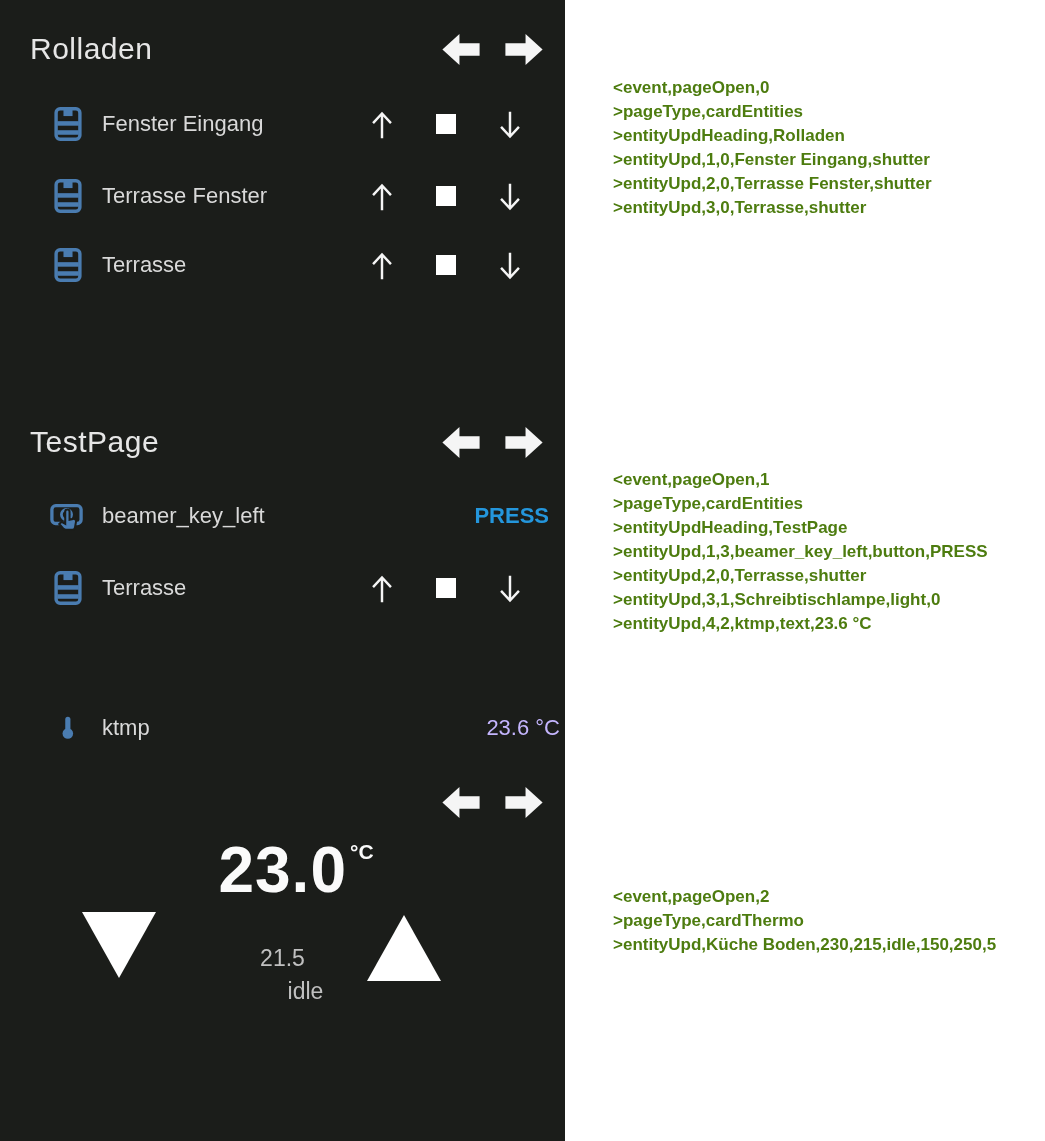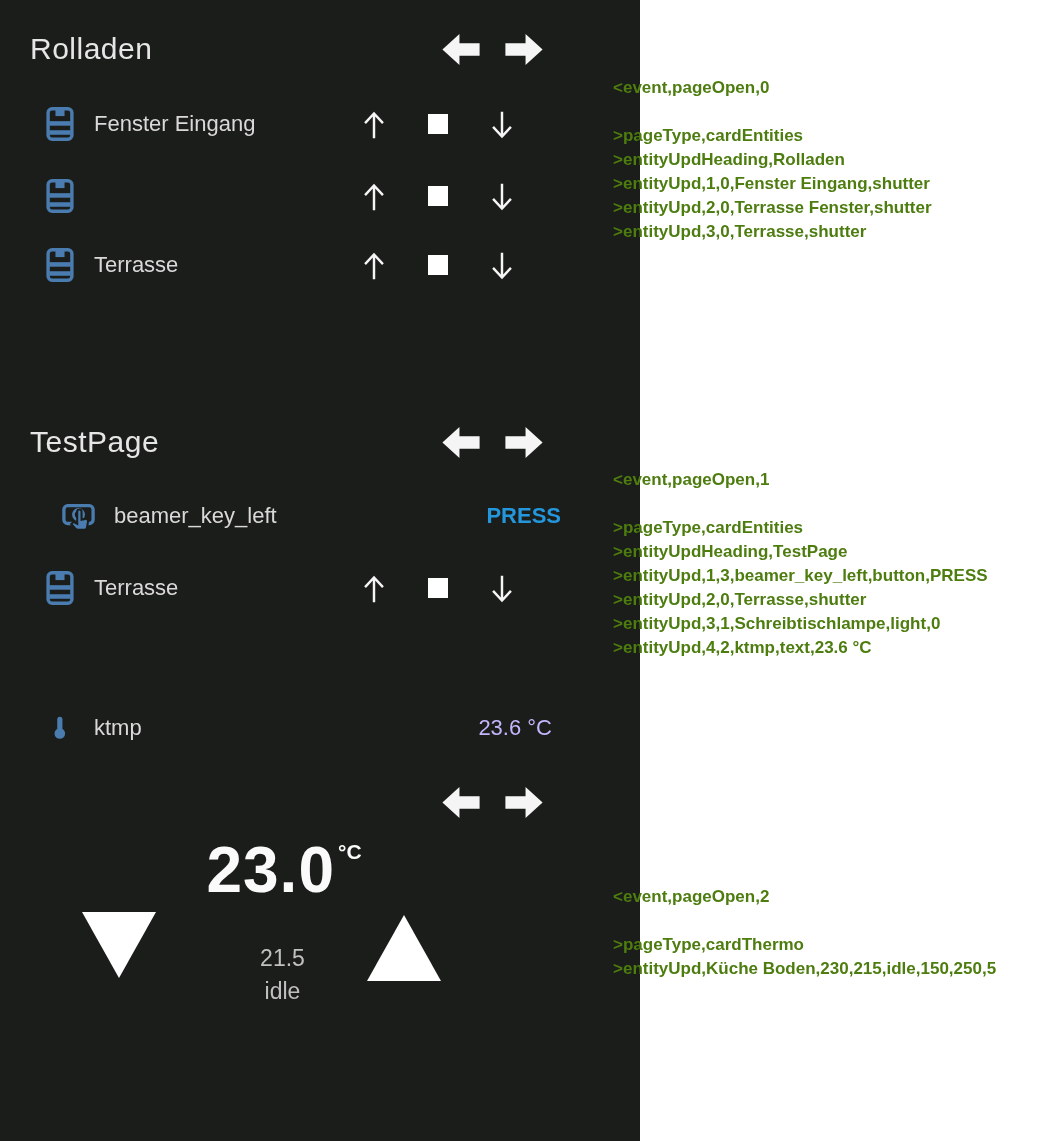--- a/index.html
+++ b/index.html
@@ -1,55 +1,55 @@
 <!DOCTYPE html>
 <html><head>
 <meta charset="utf-8">
 <style>
   html,body{margin:0;padding:0;}
   body{
     width:1045px;height:1141px;position:relative;background:#ffffff;
     font-family:"Liberation Sans",sans-serif;overflow:hidden;
   }
   
-  .device-col{position:absolute;left:0;top:0;width:640px;height:1141px;background:#1b1d1a;}
+  .device-col{position:absolute;left:0;top:0;width:565px;height:1141px;background:#1b1d1a;}
   .panel{position:absolute;left:0;width:565px;}
   .panel-title{position:absolute;left:30px;font-size:30px;color:#e6e6e6;letter-spacing:.5px;}
   .nav-arrow{position:absolute;width:38px;height:31px;cursor:pointer;}
   .nav-arrow svg{display:block;width:100%;height:100%;}
   .nav-arrow polygon{fill:#f5f5f5;}
-  .entity-row{position:absolute;left:0;width:565px;height:36px;text-decoration:underline;}
+  .entity-row{position:absolute;left:8px;width:565px;height:36px;text-decoration:underline;}
   .entity-icon{position:absolute;top:1px;}
   .entity-icon svg{display:block;}
   .icon-stroke{stroke:#4a7cb0;fill:none;}
   .icon-fill{fill:#4a7cb0;}
   .entity-label{position:absolute;left:94px;top:0;line-height:36px;font-size:22px;color:#d9d9d9;white-space:nowrap;}
   .ctl-up,.ctl-down{position:absolute;top:3px;width:28px;height:32px;cursor:pointer;}
   .ctl-up{left:360px;}
   .ctl-down{left:488px;}
   .ctl-up svg,.ctl-down svg{display:block;width:100%;height:100%;}
   .thin-arrow{stroke:#f5f5f5;stroke-width:2.6;fill:none;}
   .ctl-stop{position:absolute;left:428px;top:8px;width:20px;height:20px;background:#ffffff;cursor:pointer;}
   .press-label{position:absolute;right:24px;top:0;line-height:36px;font-size:22px;font-weight:700;color:#2496dc;cursor:pointer;}
   .value-label{position:absolute;right:37px;top:0;line-height:36px;font-size:22px;color:#c4b5fd;}
   .toggle{position:absolute;left:466px;top:2px;width:58px;height:31px;cursor:pointer;}
   .toggle-track{position:absolute;left:0;top:4px;width:58px;height:23px;border-radius:12px;background:#4e4a4b;}
   .toggle-knob{position:absolute;left:0;top:0;width:31px;height:31px;border-radius:50%;background:#9e9e9e;}
   
-  .thermo-temp{position:absolute;left:0;top:833px;width:565px;text-align:center;color:#fafafa;}
+  .thermo-temp{position:absolute;left:0;top:833px;width:565px;text-align:center;color:#fafafa;padding-left:12px;}
   .thermo-temp .big{font-size:64px;font-weight:700;letter-spacing:1px;}
   .thermo-temp .unit{font-size:21px;font-weight:700;position:relative;top:-33px;left:3px;}
   .tri-btn{position:absolute;width:74px;height:66px;cursor:pointer;}
   .tri-btn svg{display:block;width:100%;height:100%;}
   .tri-btn polygon{fill:#ffffff;}
   .thermo-sub{position:absolute;left:0;width:565px;text-align:center;font-size:23px;color:#c0c0c0;}
   
   .log-block{position:absolute;left:613px;width:430px;color:#4d7c0f;}
   .log-event,.log-line{font-size:17px;font-weight:700;line-height:24px;white-space:nowrap;}
-  .log-lines{margin-top:24px;}
+  .log-lines{}
 </style>
 </head>
 <body>
 
 <svg width="0" height="0" style="position:absolute">
   <defs>
     <g id="svg-shutter">
       <rect x="1.5" y="1.5" width="21" height="27" rx="3.5" class="icon-stroke" stroke-width="3"></rect>
       <rect x="8" y="2.5" width="8" height="5.5" class="icon-fill"></rect>
       <rect x="2.5" y="12.5" width="19" height="4" class="icon-fill"></rect>
@@ -112,20 +112,21 @@
           </svg>
         </span>
     </div>
 
     <div class="entity-row" style="top:178px;">
       <span class="entity-icon" style="left:46px;">
         <svg width="28" height="34" viewBox="0 0 24 30">
             <use href="#svg-shutter"></use>
           </svg>
         </span>
+      <span class="entity-label">Terrasse Fenster</span>
       <span class="ctl-up">
           <svg viewBox="0 0 28 34">
             <use href="#svg-arrow-up"></use>
           </svg>
         </span>
       <span class="ctl-stop"></span>
       <span class="ctl-down">
           <svg viewBox="0 0 28 34">
             <use href="#svg-arrow-down"></use>
           </svg>
@@ -159,21 +160,21 @@
       <svg viewBox="0 0 36 30">
           <polygon points="0,15 16.5,0 16.5,9 36,9 36,21 16.5,21 16.5,30"></polygon>
         </svg>
     </div>
     <div class="nav-arrow" style="left:505px;top:32px;">
       <svg viewBox="0 0 36 30">
           <polygon points="36,15 19.5,0 19.5,9 0,9 0,21 19.5,21 19.5,30"></polygon>
         </svg>
     </div>
 
-    <div class="entity-row" style="top:103px;margin-left:20px;">
+    <div class="entity-row" style="top:103px;">
       <span class="entity-icon" style="left:42px;top:2px;">
         <svg width="33" height="33" viewBox="0 0 26 26">
             <use href="#svg-tapbtn"></use>
           </svg>
         </span>
       <span class="entity-label">beamer_key_left</span>
       <span class="press-label">PRESS</span>
     </div>
 
     <div class="entity-row" style="top:175px;">
@@ -229,21 +230,21 @@
           <polygon points="0,0 74,0 37,66"></polygon>
         </svg>
     </div>
     <div class="tri-btn" style="left:367px;top:145px;">
       <svg viewBox="0 0 74 66">
           <polygon points="37,0 74,66 0,66"></polygon>
         </svg>
     </div>
 
     <div class="thermo-sub" style="top:175px;">21.5</div>
-    <div class="thermo-sub" style="top:208px;">idle</div>
+    <div class="thermo-sub" style="top:208px;margin-left:23px;">idle</div>
 
   </div>
 </div>
 
 <div class="log-block" style="top:76px;">
   <div class="log-event">&lt;event,pageOpen,0</div>
   <div class="log-lines">
     <div class="log-line">&gt;pageType,cardEntities</div>
     <div class="log-line">&gt;entityUpdHeading,Rolladen</div>
     <div class="log-line">&gt;entityUpd,1,0,Fenster Eingang,shutter</div>

